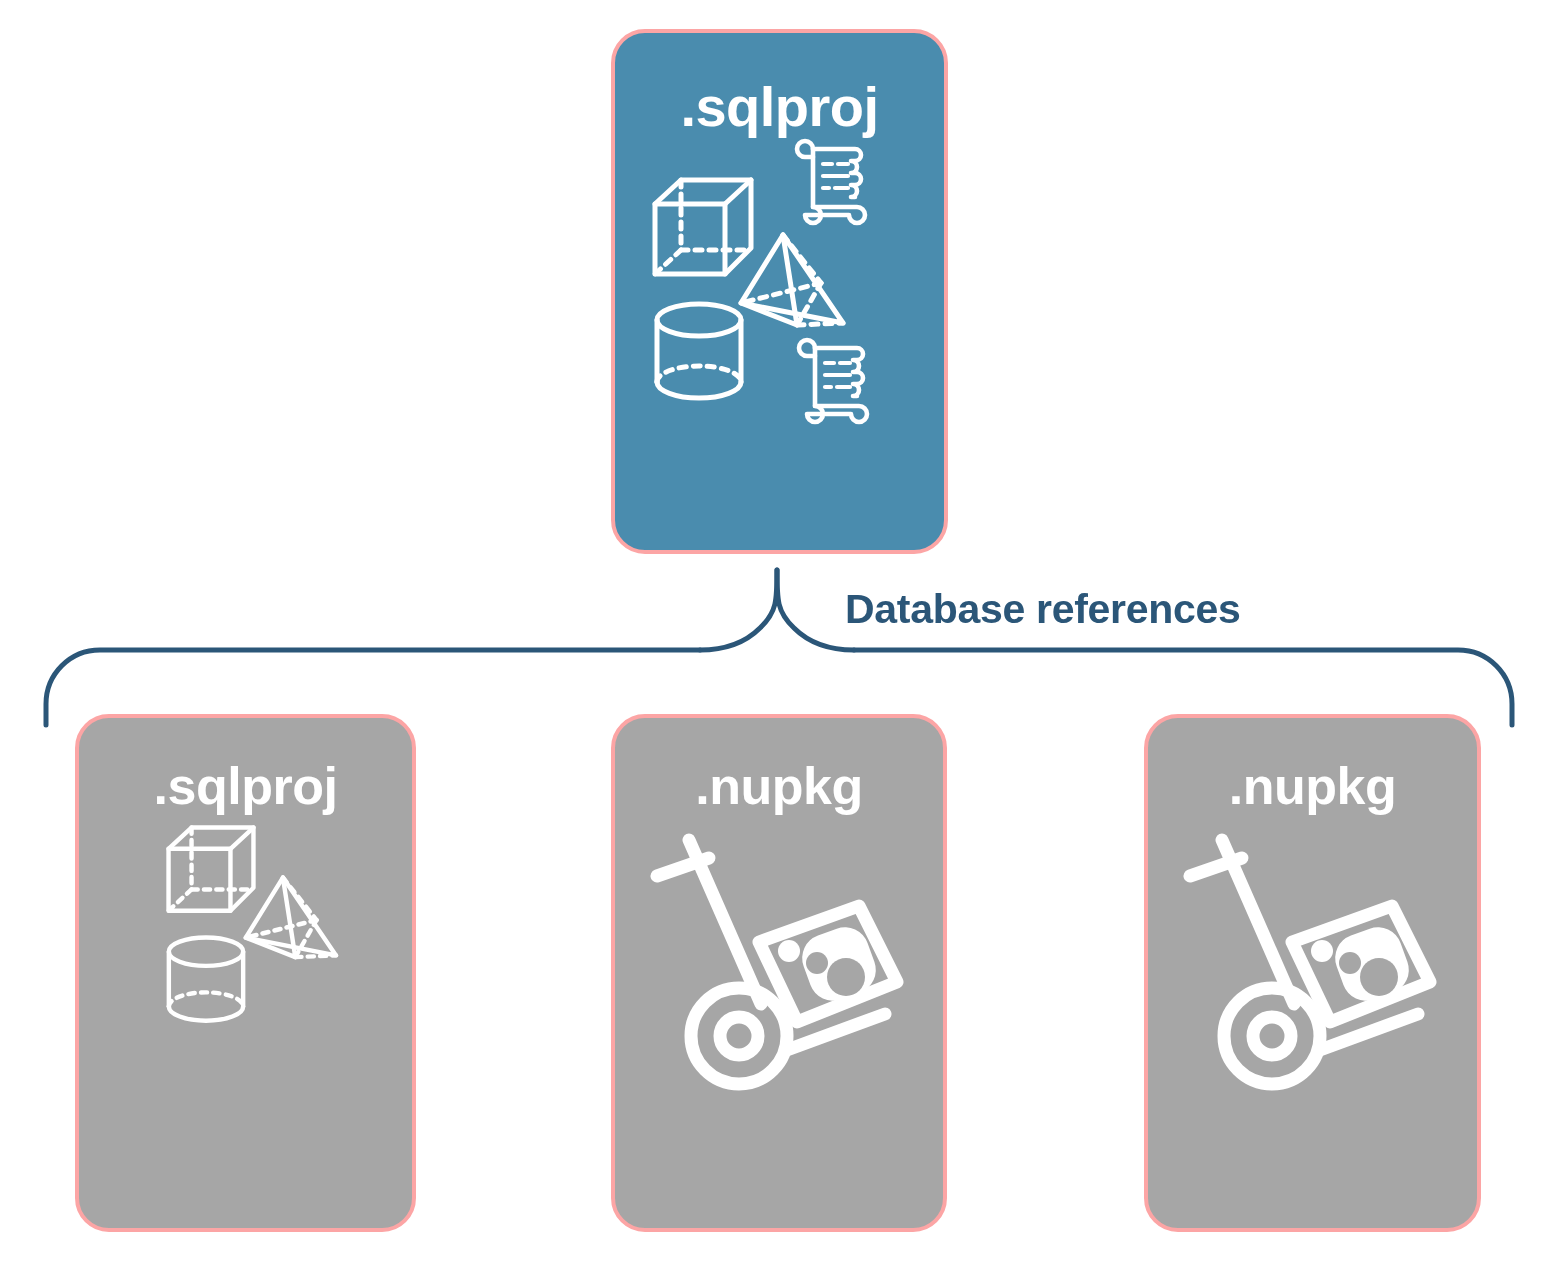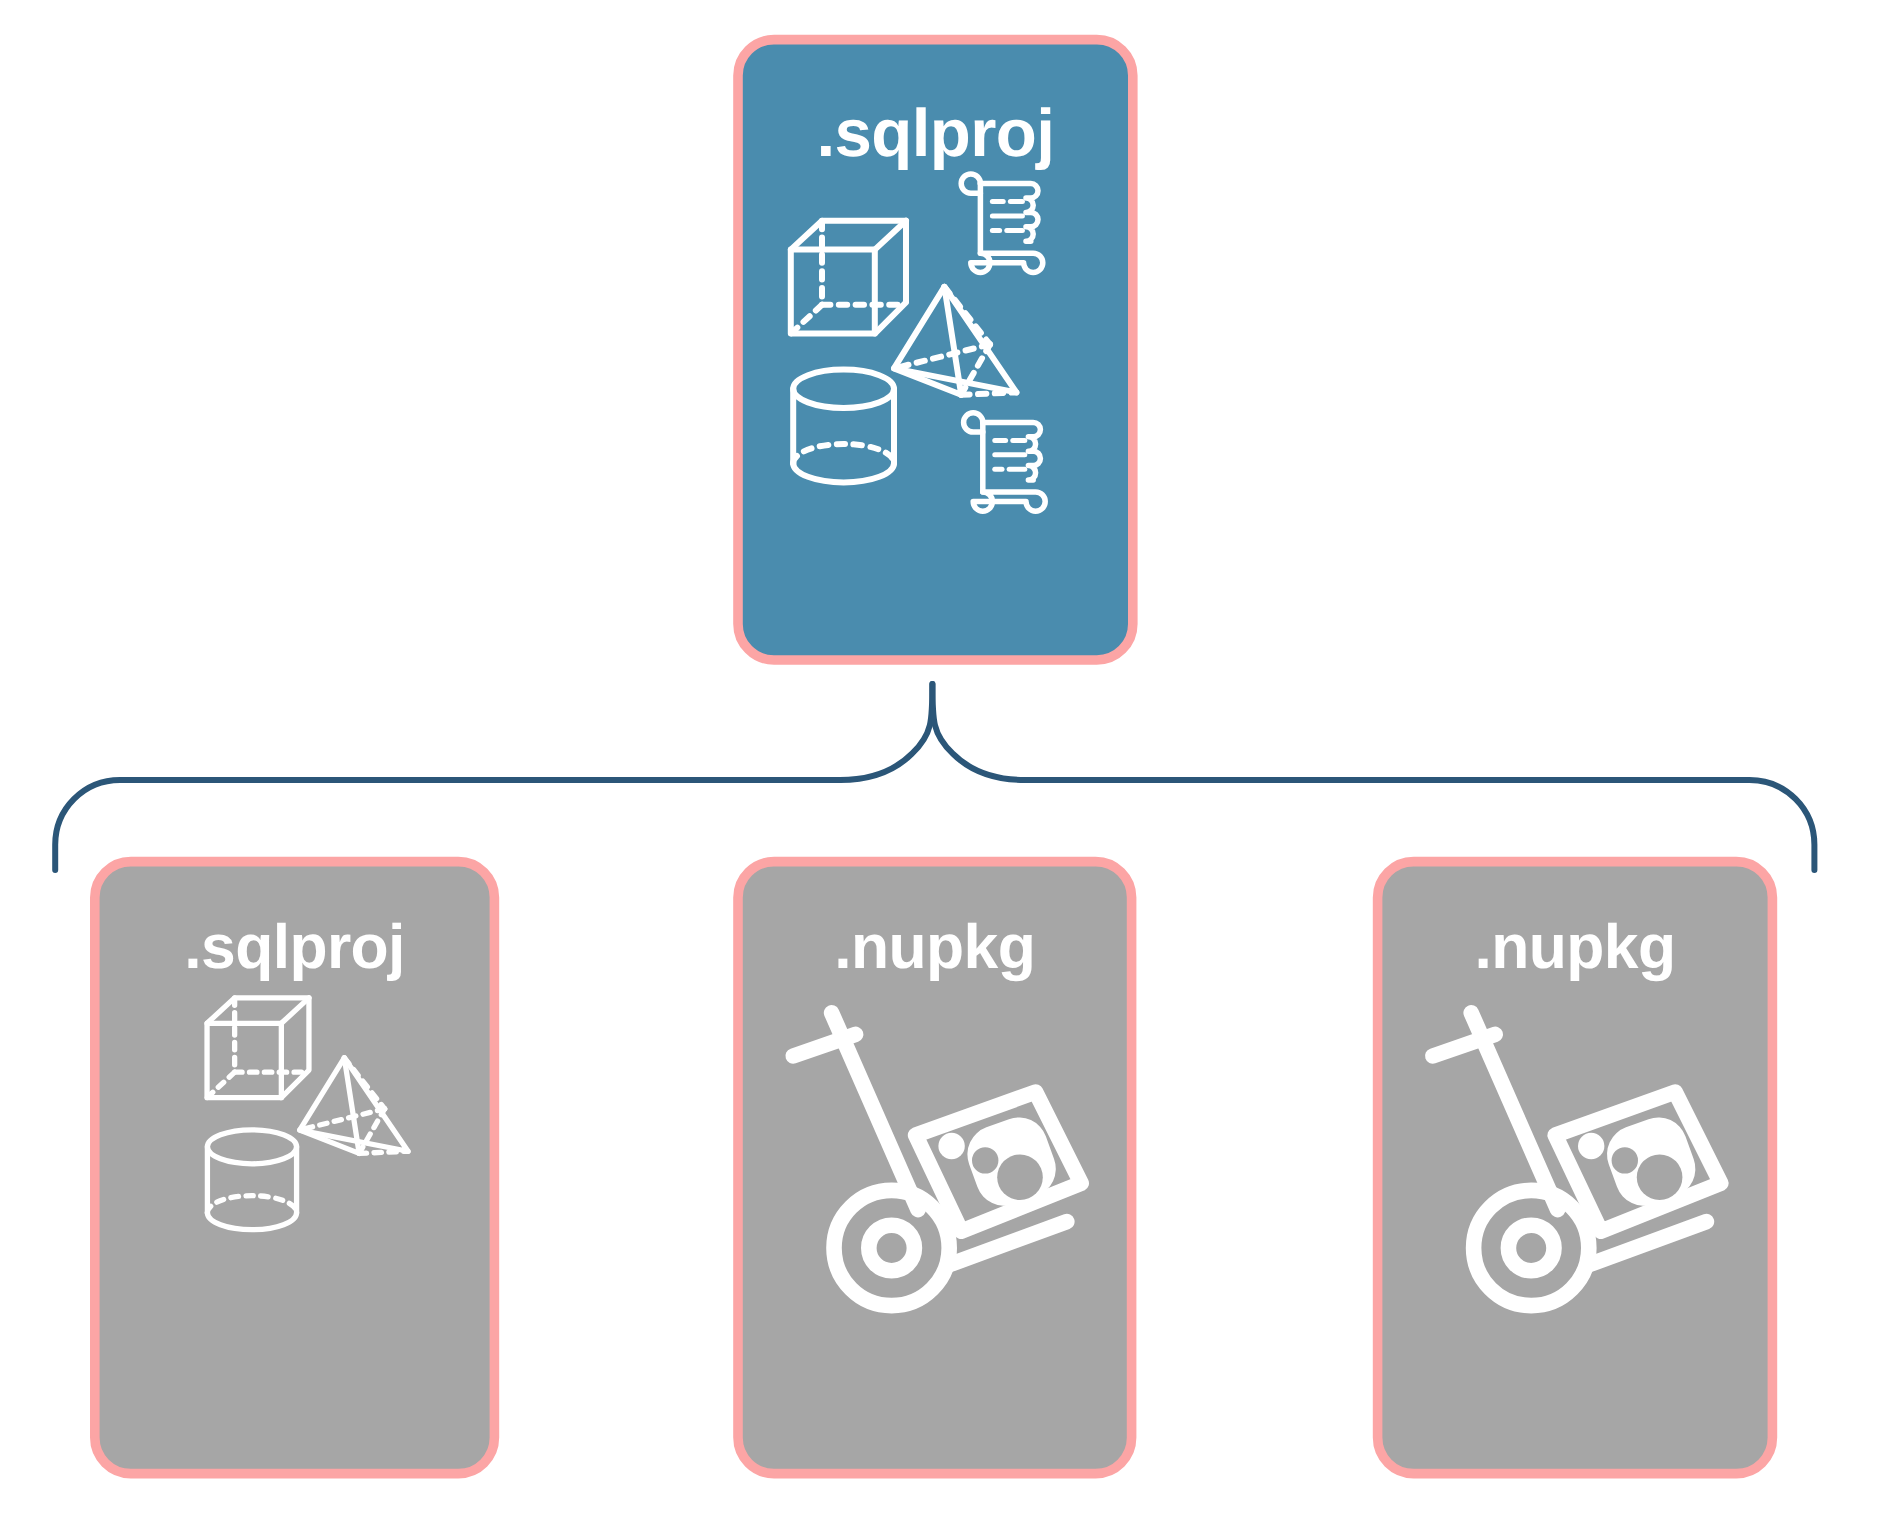--- a/index.html
+++ b/index.html
@@ -15,21 +15,21 @@
     width: 1566px;
     height: 1274px;
     background: #ffffff;
     overflow: hidden;
   }
 
   
   .card {
     position: absolute;
     box-sizing: border-box;
-    border: 8px solid #fca5a5;
+    border: 4px solid #fca5a5;
     border-radius: 34px;
     display: flex;
     flex-direction: column;
     align-items: center;
   }
   .card.primary {
     background: #4a8cae;
   }
   .card.secondary {
     background: #a6a6a6;
@@ -190,20 +190,21 @@
 
       <path d="M777 30 C777 60 777 72 760 88 C742 106 718 110 700 110"></path>
       <path d="M777 30 C777 60 777 72 794 88 C812 106 836 110 854 110"></path>
 
       <path d="M700 110 L100 110 C70 110 46 134 46 164 L46 185"></path>
 
       <path d="M854 110 L1458 110 C1488 110 1512 134 1512 164 L1512 185"></path>
     </g>
   </svg>
 
+  <div id="brace-label">Database references</div>
 
   <div class="card secondary" id="card-sqlproj-ref">
     <div class="card-title">.sqlproj</div>
 
     <div class="icon-group">
 
       <svg style="left:86px; top:12px;" width="92" height="92" viewBox="0 0 104 104">
         <g fill="none" stroke="#ffffff" stroke-width="5" stroke-linejoin="round" stroke-linecap="round">
           <path d="M4 28 L30 4 L100 4 L100 72 L74 98 L4 98 Z"></path>
           <path d="M4 28 L74 28 L74 98"></path>

